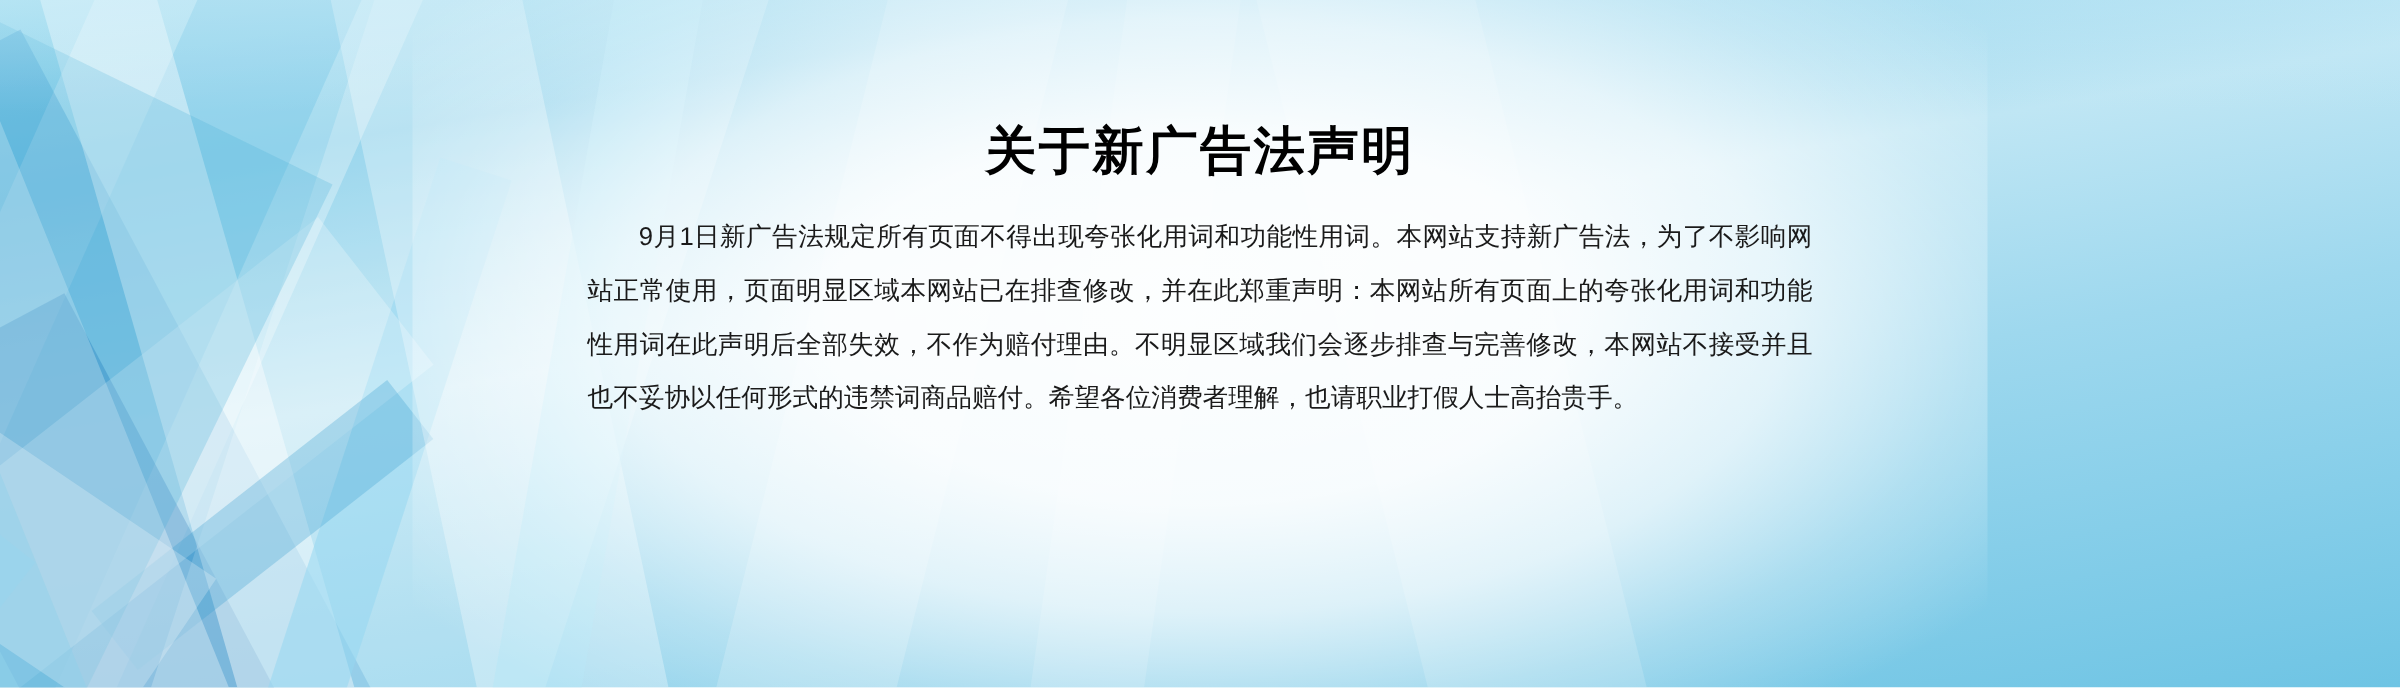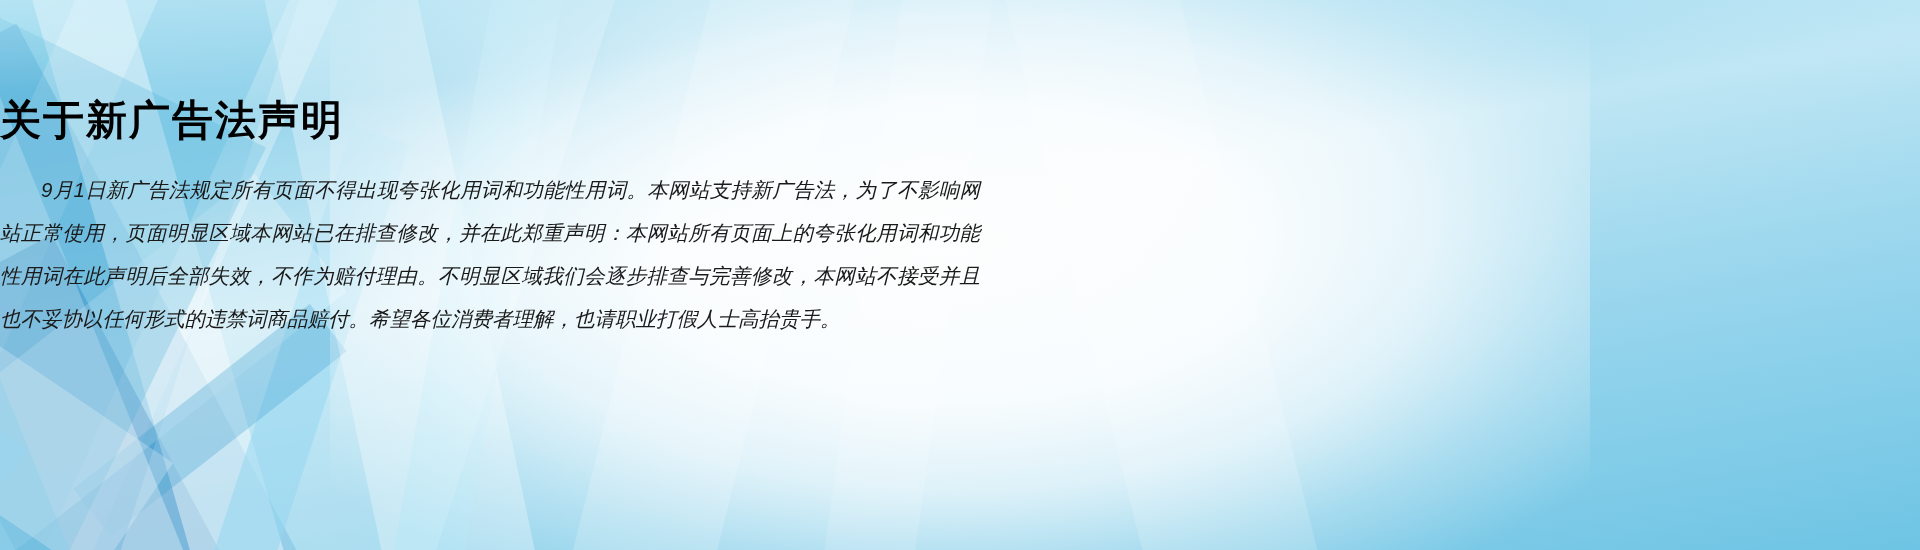--- a/index.html
+++ b/index.html
@@ -62,42 +62,41 @@
         rgba(255,255,255,0.70) 60%,
         rgba(255,255,255,0.30) 80%,
         rgba(255,255,255,0.0) 100%);
     pointer-events:none;
   }
 
   
   #content {
     position:absolute;
     left:0; top:0; width:1920px; height:550px;
-    display:flex; flex-direction:column; align-items:flex-start;
+    display:flex; flex-direction:column; align-items:center;
   }
 
   #page-title {
     margin-top:96px;
     font-size:41px;
     font-weight:bold;
     letter-spacing:2px;
     color:#000000;
     line-height:1.2;
     text-align:center;
   }
 
   #statement-body {
     width:980px;
     margin-top:23px;
     color:#1a1a1a;
     font-size:20.5px;
     line-height:43px;
     text-align:justify;
     text-justify:inter-ideograph;
-    font-style:italic;
   }
   #statement-body p { margin:0; }
   #para-1 { text-indent:2em; }
   #para-2 { text-indent:0; }
 </style>
 </head>
 <body>
 
 <div id="banner">
 

